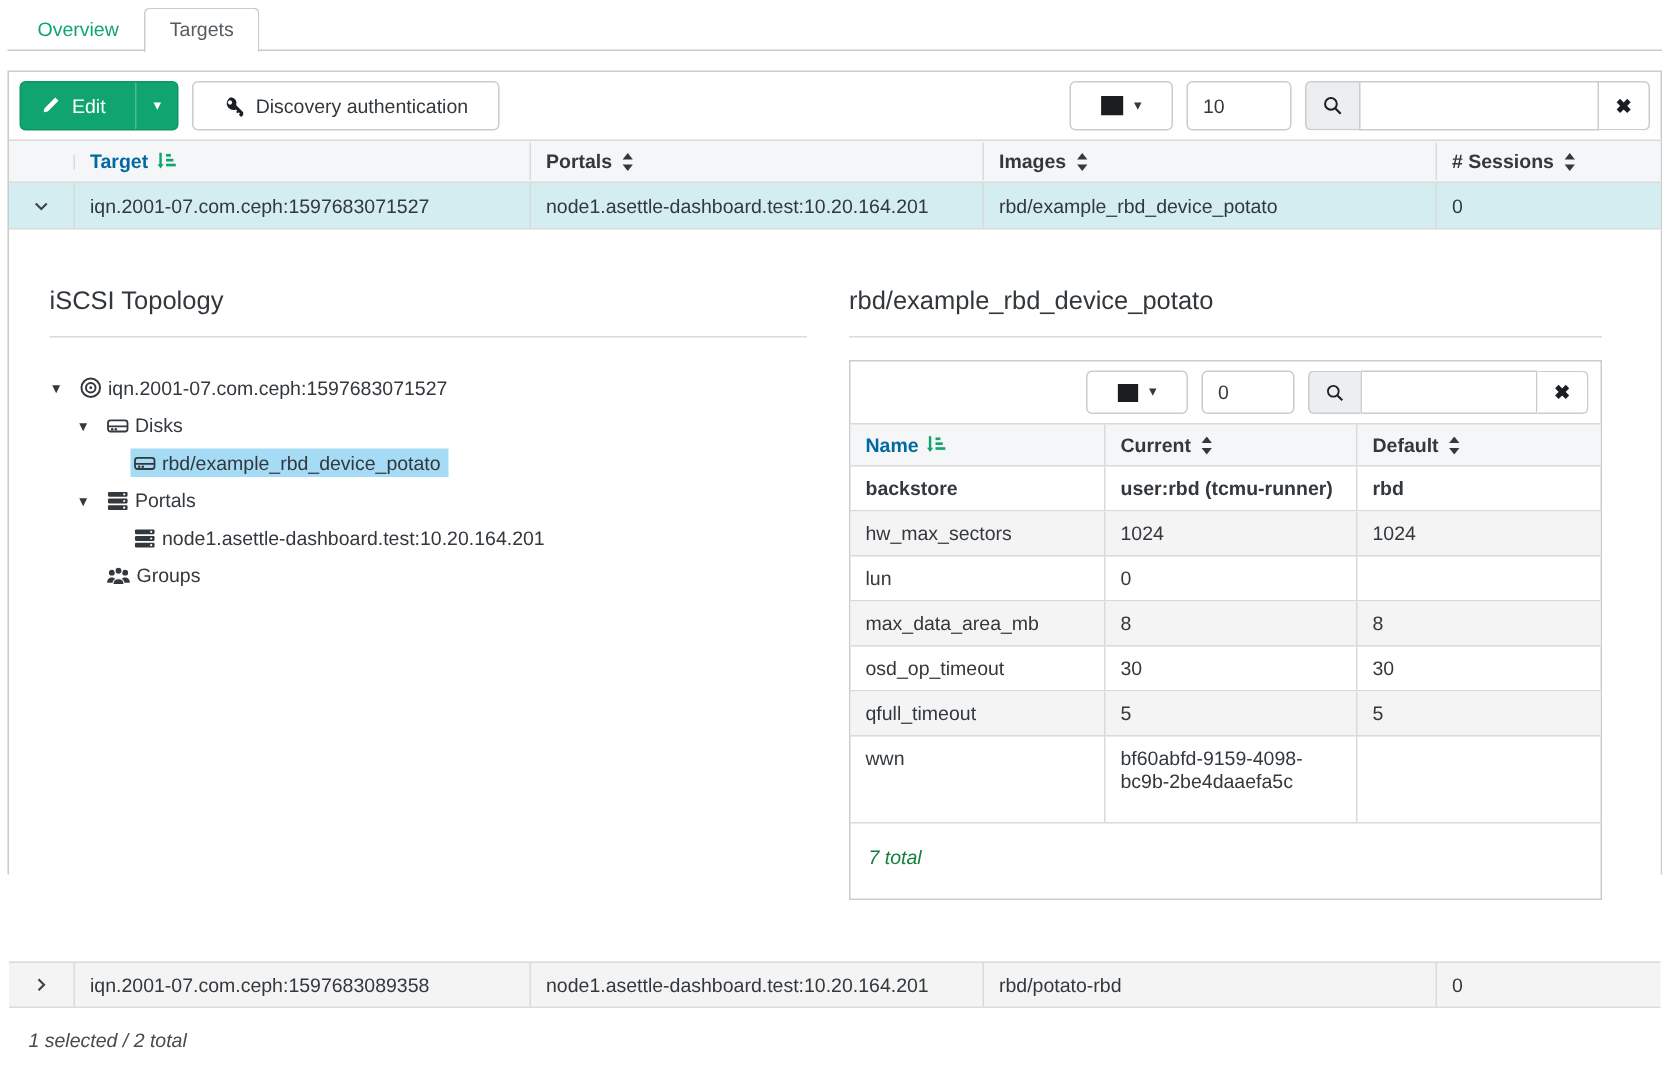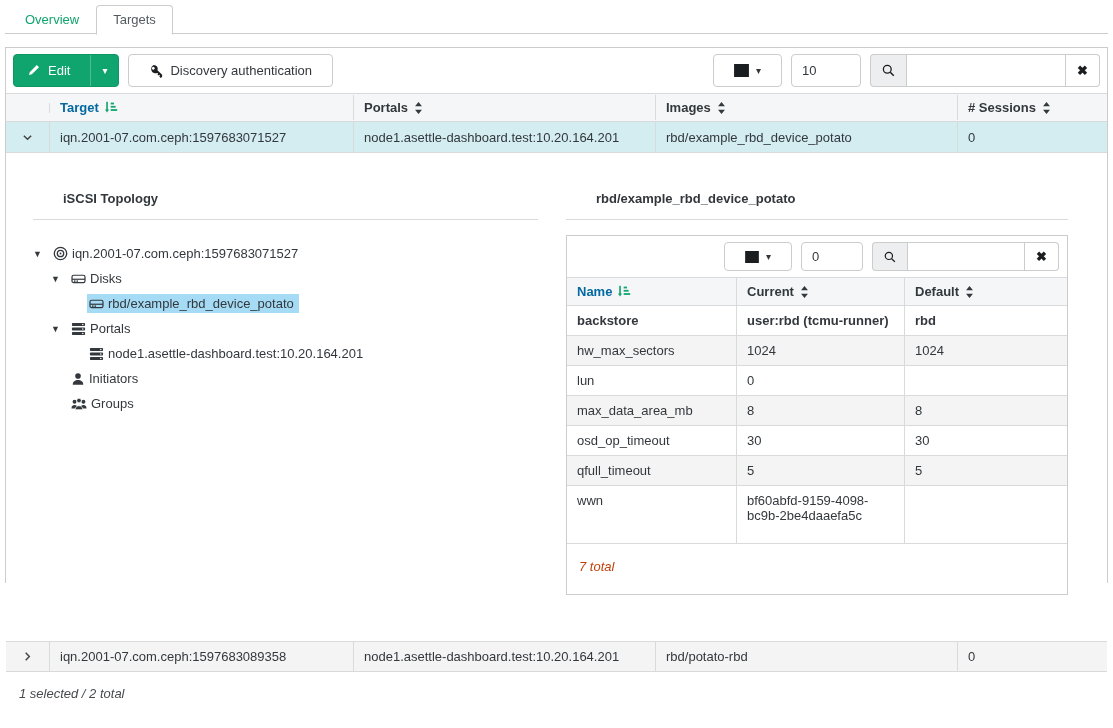--- a/index.html
+++ b/index.html
@@ -42,21 +42,21 @@
   .c-images { width: 302px; }
   .c-sessions { flex: 1; border-right: 0; }
   .row-selected { background: #d4edf0; }
   .row-striped { background: #f4f4f4; }
   .sorted-col { color: #0369a1; }
 
   
   .detail { flex: 0 0 489px; display: flex; border-top: 1px solid #d9dadb; background: #fff; overflow: hidden; }
   .detail-left { width: 560px; padding: 38px 0 0 27px; }
   .detail-right { width: 502px; padding-top: 38px; }
-  .h-detail { font-size: 13px; font-weight: 700; color: #32373c; margin-left: 30px; }
+  .h-detail { font-size: 17px; font-weight: 400; color: #32373c; }
   .hr { border-bottom: 1px solid #d9dadb; margin-top: 13px; }
   .detail-left .hr { width: 505px; }
 
   
   .tree { margin-top: 21px; }
   .tree-row { display: flex; align-items: center; height: 25px; }
   .tree-caret { width: 18px; font-size: 9px; color: #33383d; flex: 0 0 18px; cursor: pointer; }
   .tree-node { display: inline-flex; align-items: center; gap: 4px; padding: 2px 5px 2px 2px; cursor: pointer; }
   .tree-node.selected { background: #a5dbf5; }
   .ind-1 { margin-left: 18px; } .ind-2 { margin-left: 36px; }
@@ -68,21 +68,21 @@
   .np-toolbar .input-pagesize { width: 62px; height: 29px; }
   .np-toolbar .search-group, .np-toolbar .search-input { height: 29px; }
   .np-toolbar .search-input { width: 118px; }
   .nt-head { display: flex; background: #f5f6f7; border-top: 1px solid #d9dadb; border-bottom: 1px solid #d9dadb; font-weight: 600; }
   .nt-row { display: flex; border-bottom: 1px solid #d9dadb; }
   .ncell { padding: 7px 10px; border-right: 1px solid #d9dadb; display: flex; align-items: flex-start; gap: 6px; overflow: hidden; overflow-wrap: break-word; }
   .n-name { width: 170px; } .n-current { width: 168px; white-space: normal; } .n-default { flex: 1; border-right: 0; }
   .nt-head .ncell { align-items: center; padding: 6px 10px; }
   .nt-row.bold { font-weight: 700; }
   .nt-striped { background: #f4f4f4; }
-  .np-footer { padding: 15px 12px 20px; font-style: italic; color: #c2410c; }
+  .np-footer { padding: 15px 12px 20px; font-style: italic; color: #15803d; }
 
   
   .dt-footer { border-top: 1px solid #d9dadb; flex: 1; padding: 14px 13px; font-style: italic; color: #474b4e; }
 
   .icon { display: inline-flex; flex: none; }
   svg { display: block; }
 </style>
 </head>
 <body>
 
@@ -286,32 +286,20 @@
                     <circle cx="12.6" cy="2.7" r=".8"></circle>
                     <circle cx="12.6" cy="7.5" r=".8"></circle>
                     <circle cx="12.6" cy="12.3" r=".8"></circle>
                   </g>
                 </svg>
             </span>
             <span>node1.asettle-dashboard.test:10.20.164.201</span>
           </span>
         </div>
 
-        <div class="tree-row">
-          <span class="tree-caret ind-1"></span>
-          <span class="tree-node">
-            <span class="icon">
-              <svg width="14" height="14" viewBox="0 0 16 16">
-                  <circle cx="8" cy="4.6" r="3.2" fill="#33383d"></circle>
-                  <path d="M2 14.5c0-3.6 2.7-5.3 6-5.3s6 1.7 6 5.3z" fill="#33383d"></path>
-                </svg>
-            </span>
-            <span>Initiators</span>
-          </span>
-        </div>
 
         <div class="tree-row">
           <span class="tree-caret ind-1"></span>
           <span class="tree-node">
             <span class="icon">
               <svg width="16" height="14" viewBox="0 0 18 15">
                   <circle cx="4" cy="5" r="2.2" fill="#33383d"></circle>
                   <circle cx="14" cy="5" r="2.2" fill="#33383d"></circle>
                   <path d="M.5 12.5c0-2.6 1.7-3.8 3.5-3.8s3.5 1.2 3.5 3.8z" fill="#33383d"></path>
                   <path d="M10.5 12.5c0-2.6 1.7-3.8 3.5-3.8s3.5 1.2 3.5 3.8z" fill="#33383d"></path>

